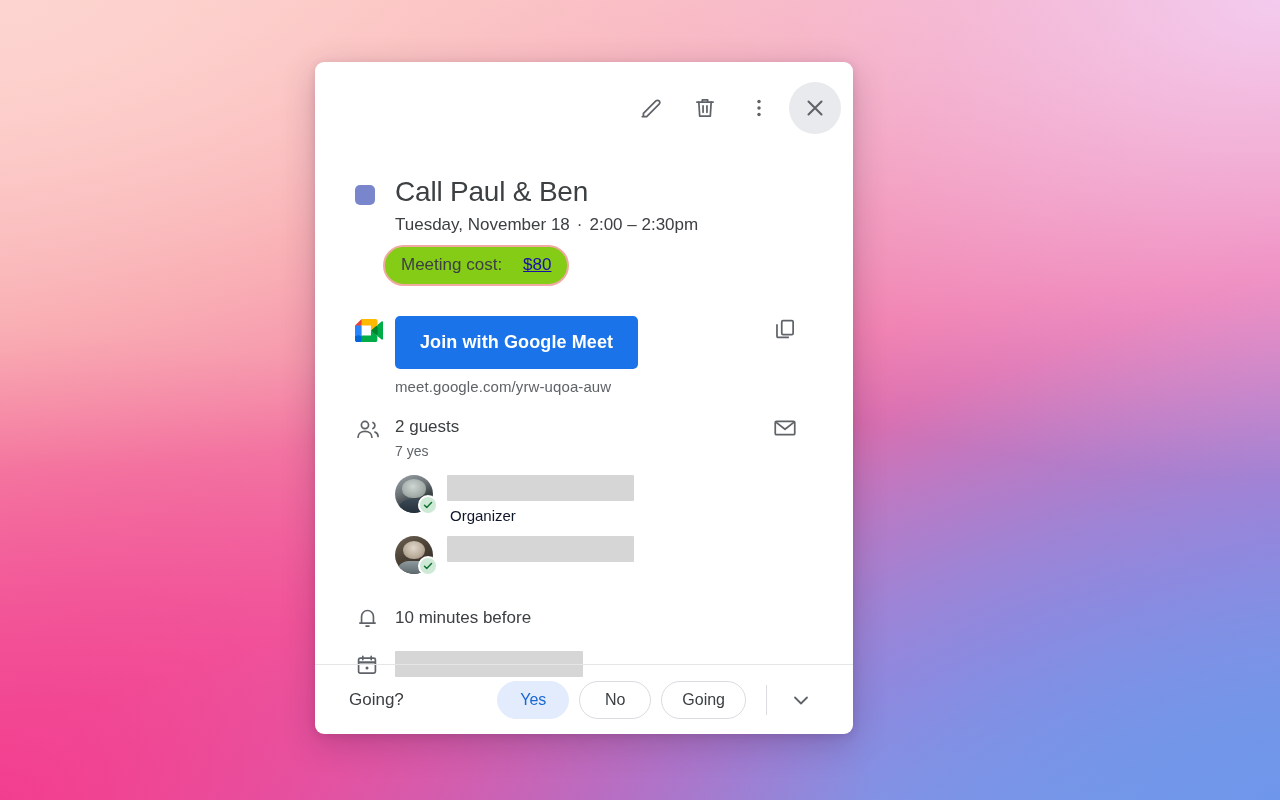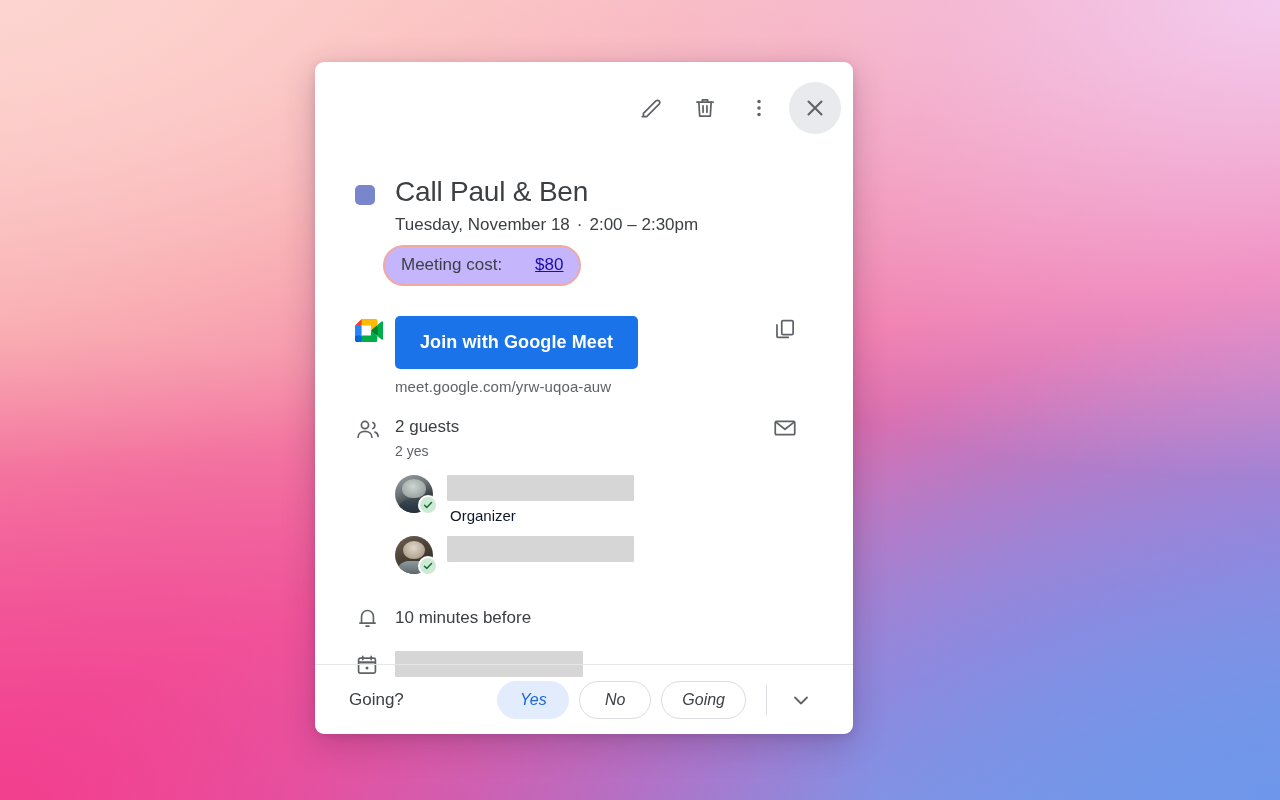--- a/index.html
+++ b/index.html
@@ -109,26 +109,25 @@
   .event-when .dot { padding: 0 7px; color: #3c4043; }
 
   .cost-pill {
     display: inline-flex;
     align-items: center;
     margin-top: 8px;
     margin-left: -12px;
     padding: 7px 16px 8px 16px;
     border: 2px solid #f1a9a2;
     border-radius: 24px;
-    background: #c4b5fd;
+    background: #84cc16;
     font-size: 17px;
     line-height: 22px;
     color: #3c4043;
     white-space: nowrap;
-    gap: 12px;
   }
   .cost-pill .cost-link {
     color: #1a0dab;
     text-decoration: underline;
     margin-left: 21px;
     cursor: pointer;
   }
 
   
   .meet-row { margin-top: 30px; }
@@ -250,21 +249,20 @@
     height: 38px;
     min-width: 72px;
     padding: 0 20px;
     border-radius: 19px;
     font-size: 16px;
     font-family: "Liberation Sans", sans-serif;
     background: #ffffff;
     border: 1px solid #dadce0;
     color: #3c4043;
     cursor: pointer;
-    font-style: italic;
   }
   .rsvp-btn.selected {
     background: #e3ecfd;
     border-color: #e3ecfd;
     color: #1967d2;
     font-weight: 400;
   }
   .divider-v {
     width: 1px;
     height: 30px;
@@ -358,21 +356,21 @@
       <div class="row-icon">
         <svg width="26" height="26" viewBox="0 0 24 24" fill="currentColor">
           <circle cx="9.2" cy="7.4" r="3.3" fill="none" stroke="currentColor" stroke-width="1.6"></circle>
           <path d="M2.8 18.6c0-3.4 2.9-5.3 6.4-5.3s6.4 1.9 6.4 5.3" fill="none" stroke="currentColor" stroke-width="1.6" stroke-linecap="round"></path>
           <path d="M16.6 5.1a3.1 3.1 0 0 1 0 5.6" fill="none" stroke="currentColor" stroke-width="1.6" stroke-linecap="round"></path>
           <path d="M18.4 13.9c1.8.7 2.9 2.1 2.9 4.1" fill="none" stroke="currentColor" stroke-width="1.6" stroke-linecap="round"></path>
         </svg>
       </div>
       <div class="row-main">
         <div class="guests-count">2 guests</div>
-        <div class="guests-sub">2 yes</div>
+        <div class="guests-sub">7 yes</div>
 
         <div class="guest-list">
           <div class="guest">
             <div class="avatar-wrap">
               <div class="avatar a1"></div>
               <div class="rsvp-badge">
                 <svg width="12" height="12" viewBox="0 0 24 24" fill="none" stroke="#137333" stroke-width="3" stroke-linecap="round" stroke-linejoin="round">
                   <path d="M5 12.5l4.5 4.5L19 7"></path>
                 </svg>
               </div>

